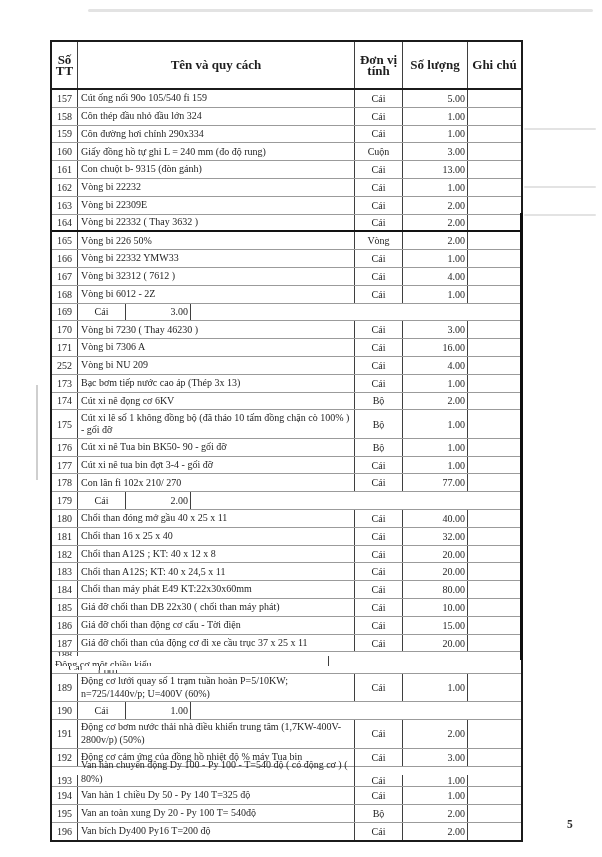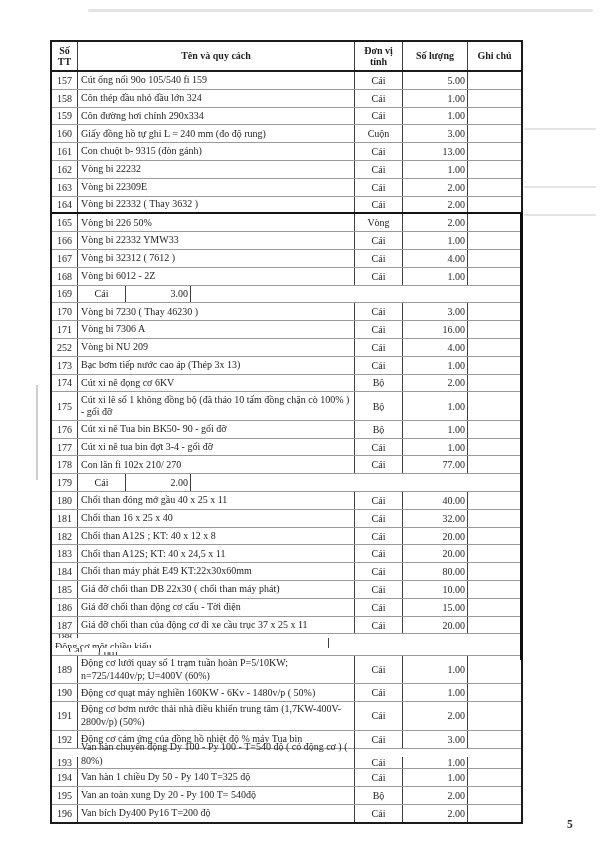--- a/index.html
+++ b/index.html
@@ -13,23 +13,23 @@
   }
   .scan-streak { position:absolute; background:#c2c2c2; opacity:.45; border-radius:2px; }
   .scan-line-left { position:absolute; background:#9f9f9f; opacity:.5; }
 
   #doc-table {
     position:absolute; left:50px; top:40px; width:473px;
     border:2px solid #1b1b1b;
     background:#fff;
   }
   .hdr-row {
-    display:flex; height:30px;
+    display:flex; height:48px;
     border-bottom:2px solid #1b1b1b;
-    font-weight:bold; font-size:10px; line-height:11.5px;
+    font-weight:bold; font-size:13px; line-height:11.5px;
   }
   .hdr-cell {
     display:flex; flex-direction:column; align-items:center; justify-content:center;
     border-right:1px solid #3f3f3f; text-align:center; overflow:hidden;
   }
   .row {
     display:flex; height:17.8px;
     border-bottom:1px solid #9b9b9b;
   }
   .row.d { height:28.5px; }
@@ -376,23 +376,20 @@
         <div class="cell w-name">
           <div>Động cơ lưới quay số 1 trạm tuần hoàn P=5/10KW;</div>
           <div>n=725/1440v/p; U=400V (60%)</div>
         </div>
         <div class="cell w-unit">Cái</div>
         <div class="cell w-qty">1.00</div>
         <div class="cell w-note"></div>
       </div>
       <div class="row">
         <div class="cell w-stt">190</div>
-        <div class="cell w-name">
-          <div>Động cơ quạt máy nghiền 160KW - 6Kv - 1480v/p ( 50%)</div>
-        </div>
         <div class="cell w-unit">Cái</div>
         <div class="cell w-qty">1.00</div>
         <div class="cell w-note"></div>
       </div>
       <div class="row d">
         <div class="cell w-stt">191</div>
         <div class="cell w-name">
           <div>Động cơ bơm nước thải nhà điều khiển trung tâm (1,7KW-400V-</div>
           <div>2800v/p) (50%)</div>
         </div>

